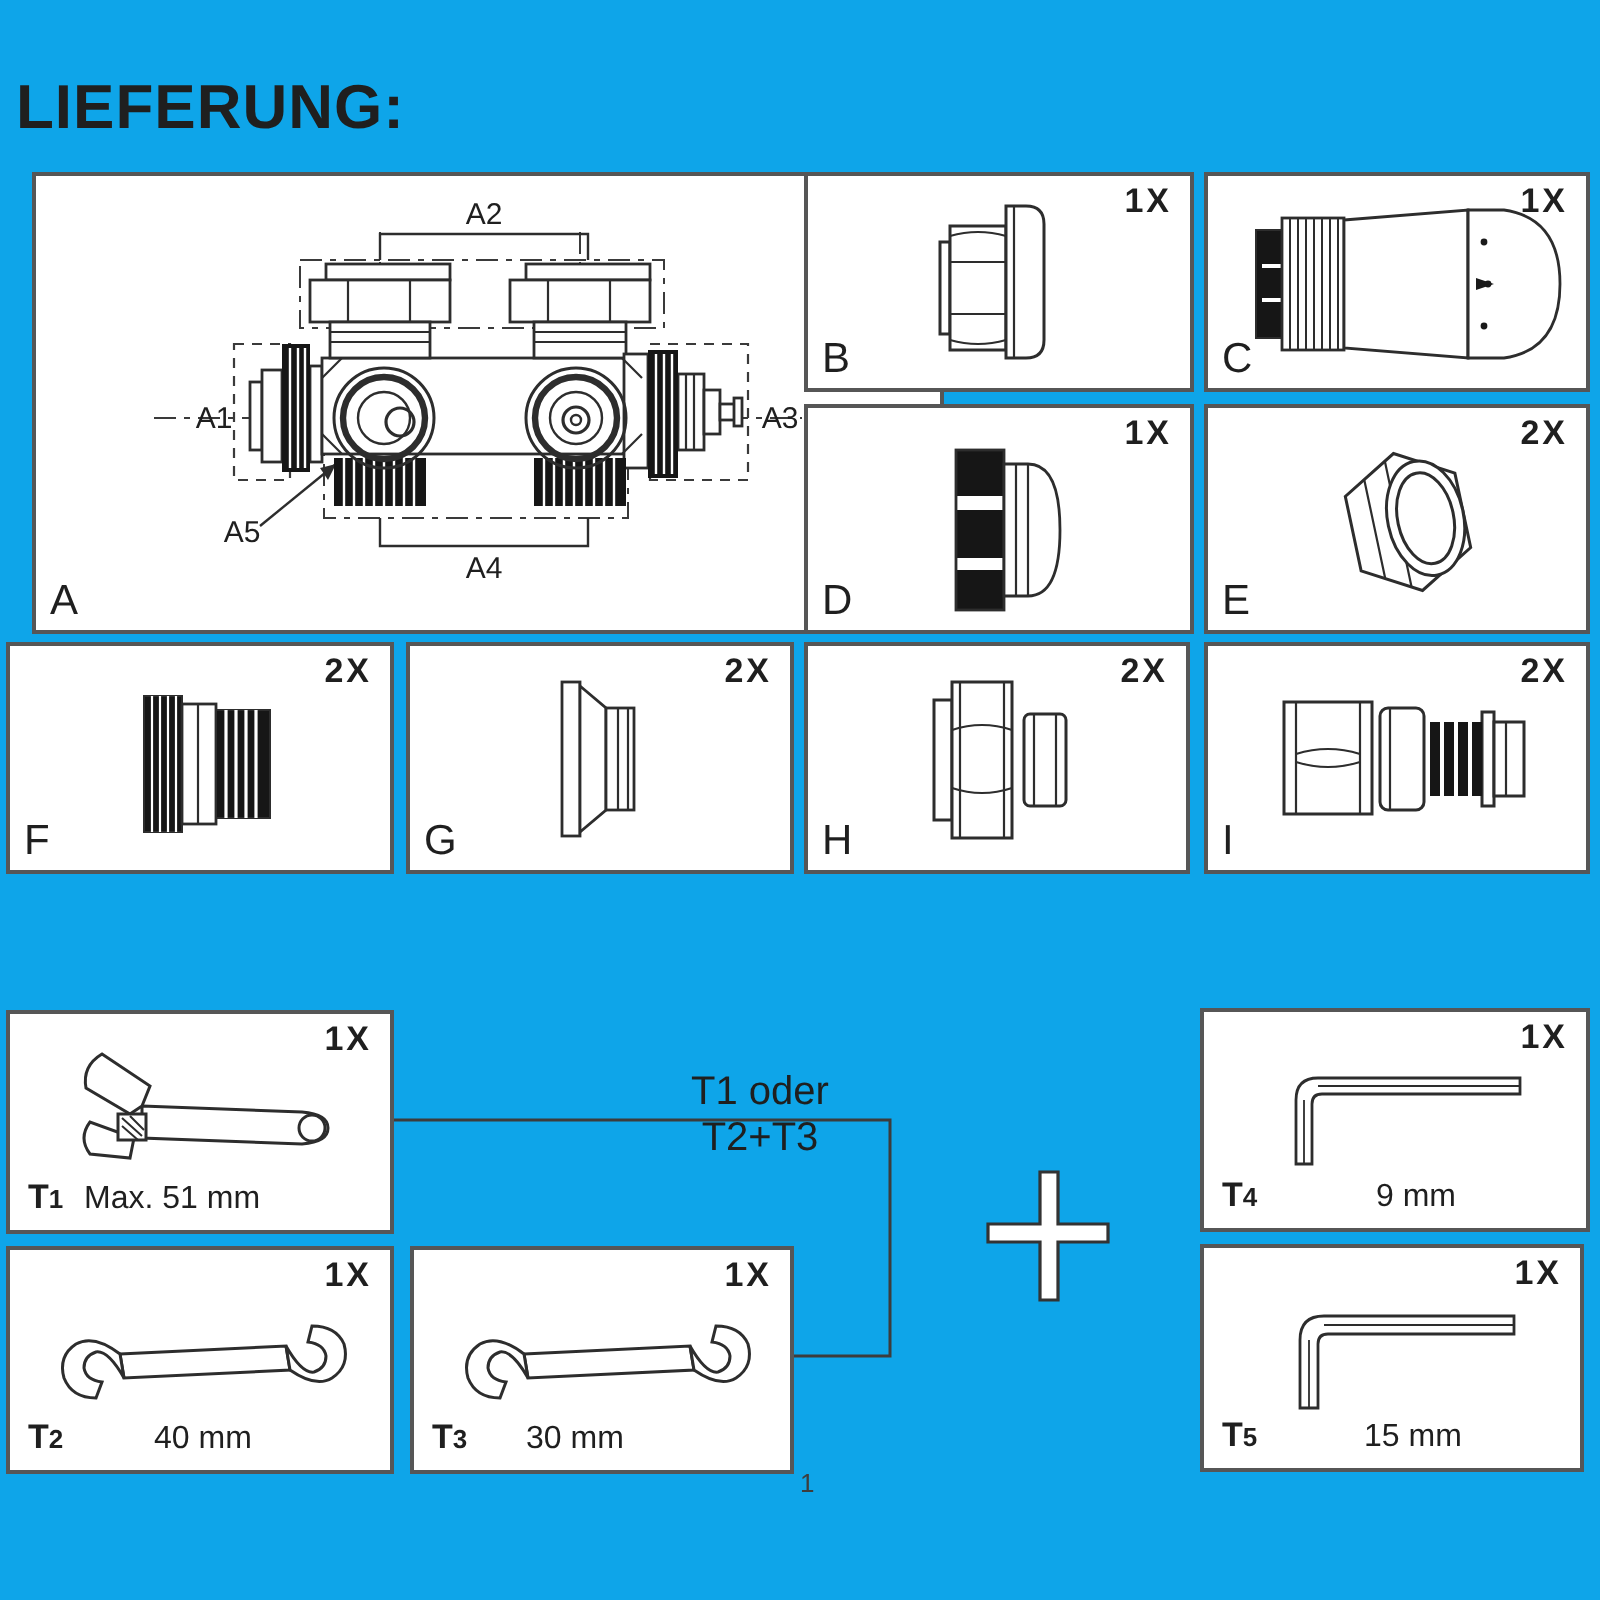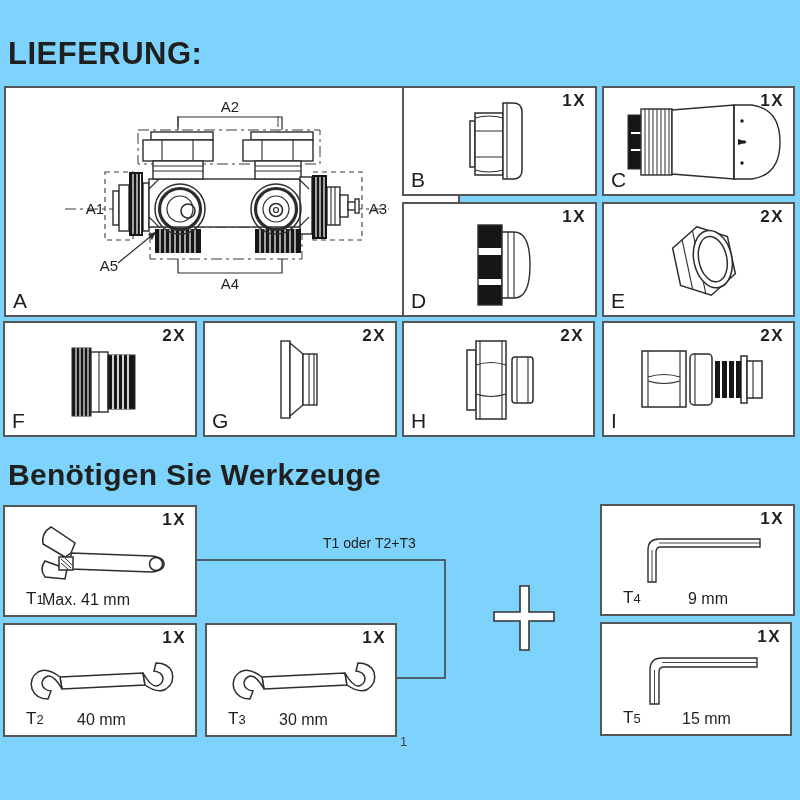--- a/index.html
+++ b/index.html
@@ -1,42 +1,42 @@
 <!DOCTYPE html>
 <html><head>
 <meta charset="utf-8">
 <style>
   html,body{margin:0;padding:0;background:#fff;}
   #page{
-    position:relative;width:800px;height:800px;background:#7dd3fc;overflow:hidden;
+    position:relative;width:800px;height:800px;background:#0ea5e9;overflow:hidden;
     font-family:"Liberation Sans",sans-serif;color:#1f1f1f;
   }
   .h1{position:absolute;left:8px;top:36px;font-size:31px;font-weight:700;letter-spacing:.5px;}
   .h2{position:absolute;left:8px;top:458px;font-size:30px;font-weight:700;letter-spacing:.3px;}
   .box{position:absolute;border:2px solid #565656;background:#fff;box-sizing:border-box;}
   .draw{position:absolute;left:0;top:0;width:100%;height:100%;}
   .qty{position:absolute;top:3px;right:9px;font-size:17px;font-weight:700;letter-spacing:1.5px;}
   .letter{position:absolute;bottom:2px;left:7px;font-size:21px;font-weight:500;}
-  .tool-label{position:absolute;bottom:6px;left:9px;font-size:17px;font-weight:400;margin-left:12px;}
+  .tool-label{position:absolute;bottom:6px;left:9px;font-size:17px;font-weight:700;}
   .tsub{font-size:13px;}
   .tool-size{position:absolute;bottom:6px;font-size:16px;}
-  .ts1{left:37px}.ts2{left:72px}.ts3{left:72px}.ts4{left:86px}.ts5{left:80px}
-  .conn-label{position:absolute;left:323px;top:535px;width:114px;text-align:left;font-size:14px;font-weight:500;}
+  .ts1{left:37px}.ts2{left:72px}.ts3{left:56px}.ts4{left:86px}.ts5{left:80px}
+  .conn-label{position:absolute;left:323px;top:535px;width:114px;text-align:center;font-size:20px;font-weight:500;}
   .overlay{position:absolute;left:0;top:0;pointer-events:none;}
   .pagenum{position:absolute;left:400px;top:734px;font-size:13px;color:#3d3d3d;}
   svg text{font-family:"Liberation Sans",sans-serif;font-size:15px;font-weight:500;fill:#1f1f1f;}
 </style>
 </head>
 <body>
 
 <div id="page">
 
   <div class="h1">LIEFERUNG:</div>
 
-  <div class="box" style="left:4px;top:86px;width:456px;height:231px">
+  <div class="box" style="left:16px;top:86px;width:456px;height:231px">
     <svg class="draw" viewBox="0 0 386 227">
       <g stroke="#3a3a3a" stroke-width="1" fill="none" stroke-dasharray="11 4 3 4">
         <path d="M26,121 H350"></path>
         <path d="M139,28 V96"></path>
         <path d="M239,28 V96"></path>
         <rect x="99" y="42" width="182" height="34"></rect>
         <rect x="111" y="139" width="152" height="32"></rect>
       </g>
       <g stroke="#3a3a3a" stroke-width="1.1" fill="none" stroke-dasharray="5 4">
         <rect x="66" y="84" width="28" height="68"></rect>
@@ -226,36 +226,35 @@
         <rect x="111" y="38" width="5" height="37"></rect>
         <rect x="118" y="38" width="5" height="37"></rect>
         <rect x="125" y="38" width="5" height="37"></rect>
         <rect x="132" y="38" width="5" height="37"></rect>
       </g>
     </svg>
     <span class="qty">2X</span>
     <span class="letter">I</span>
   </div>
 
-  <div class="h2">Benötigen Sie Werkzeuge</div>
 
   <div class="box" style="left:3px;top:505px;width:194px;height:112px">
     <svg class="draw" viewBox="0 0 190 108">
       <g stroke="#2d2d2d" stroke-width="1.5" fill="#fff">
         <path d="M66,46 L146,49 Q159,50 159,57 Q159,64 146,65 L66,62 Z"></path>
         <circle cx="151" cy="57" r="6.5"></circle>
         <path d="M66,46 L70,36 L46,20 Q36,26 38,37 L60,50 Z"></path>
         <path d="M62,62 L40,54 Q34,62 40,70 L60,72 Z"></path>
         <rect x="54" y="50" width="14" height="13"></rect>
       </g>
       <path d="M56,52 l10,9 M56,56 l8,7 M60,51 l7,7" stroke="#2d2d2d" stroke-width="1" fill="none"></path>
     </svg>
     <span class="qty">1X</span>
     <span class="tool-label"><span>T</span><span class="tsub">1</span></span>
-    <span class="tool-size ts1">Max. 41 mm</span>
+    <span class="tool-size ts1">Max. 51 mm</span>
   </div>
 
   <div class="box" style="left:3px;top:623px;width:194px;height:114px">
     <svg class="draw" viewBox="0 0 190 110">
       <g stroke="#2d2d2d" stroke-width="1.5" fill="#fff">
         <path d="M55,52 L138,48 L140,60 L57,64 Z"></path>
         <path d="M55,52 Q42,42 33,47 Q24,53 27,64 Q31,74 43,74 L46,66 Q38,65 37,59 Q37,53 43,51 Q49,50 57,64 Z"></path>
         <path d="M140,60 Q153,69 161,64 Q170,58 167,47 Q163,38 151,38 L149,46 Q157,47 158,53 Q158,59 152,61 Q146,62 138,48 Z"></path>
       </g>
     </svg>

